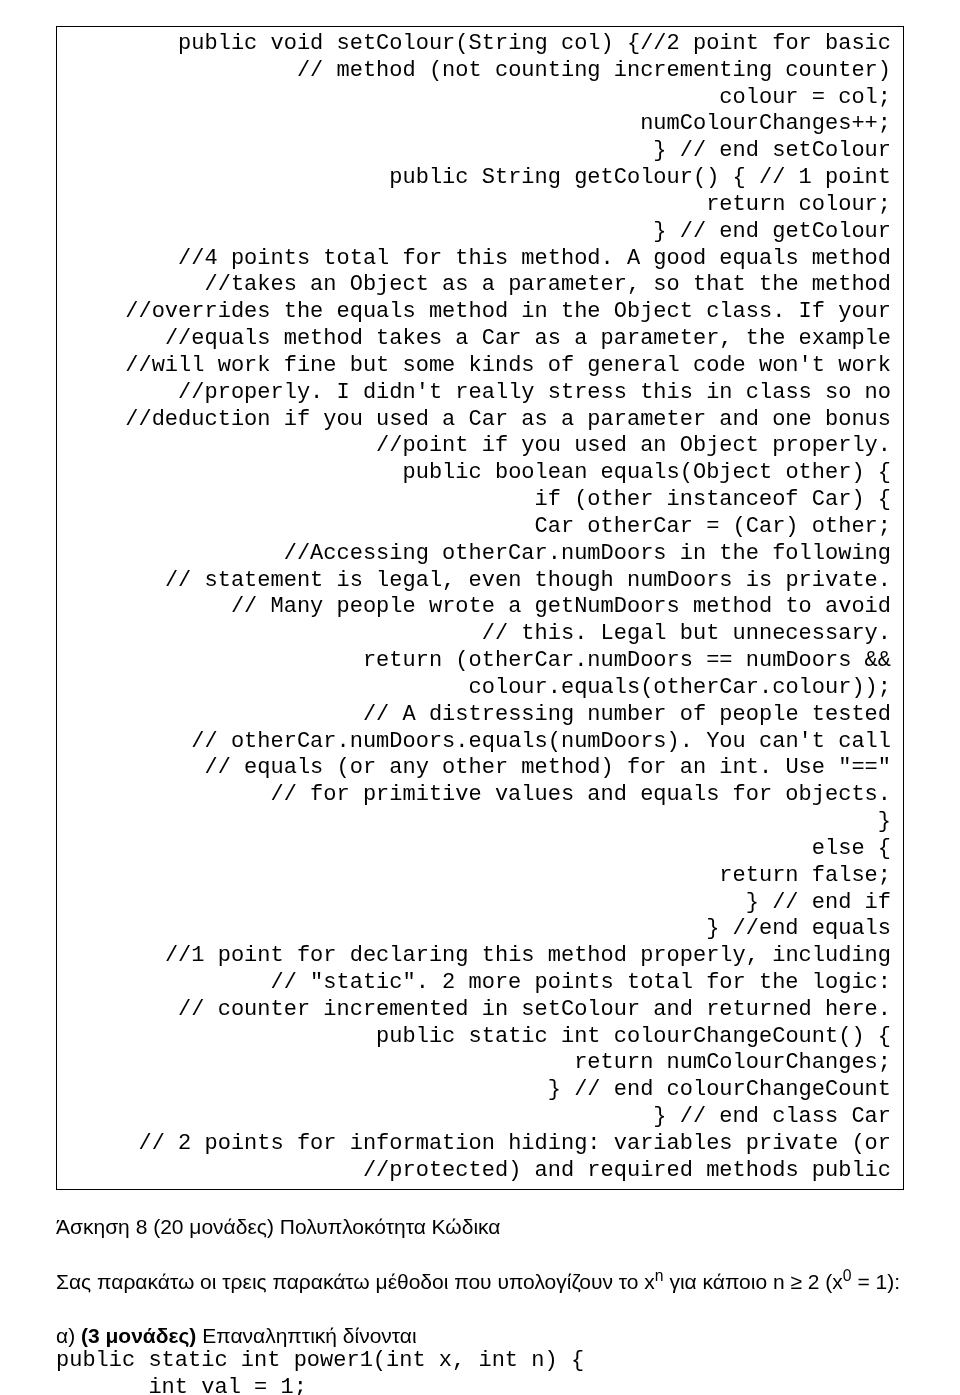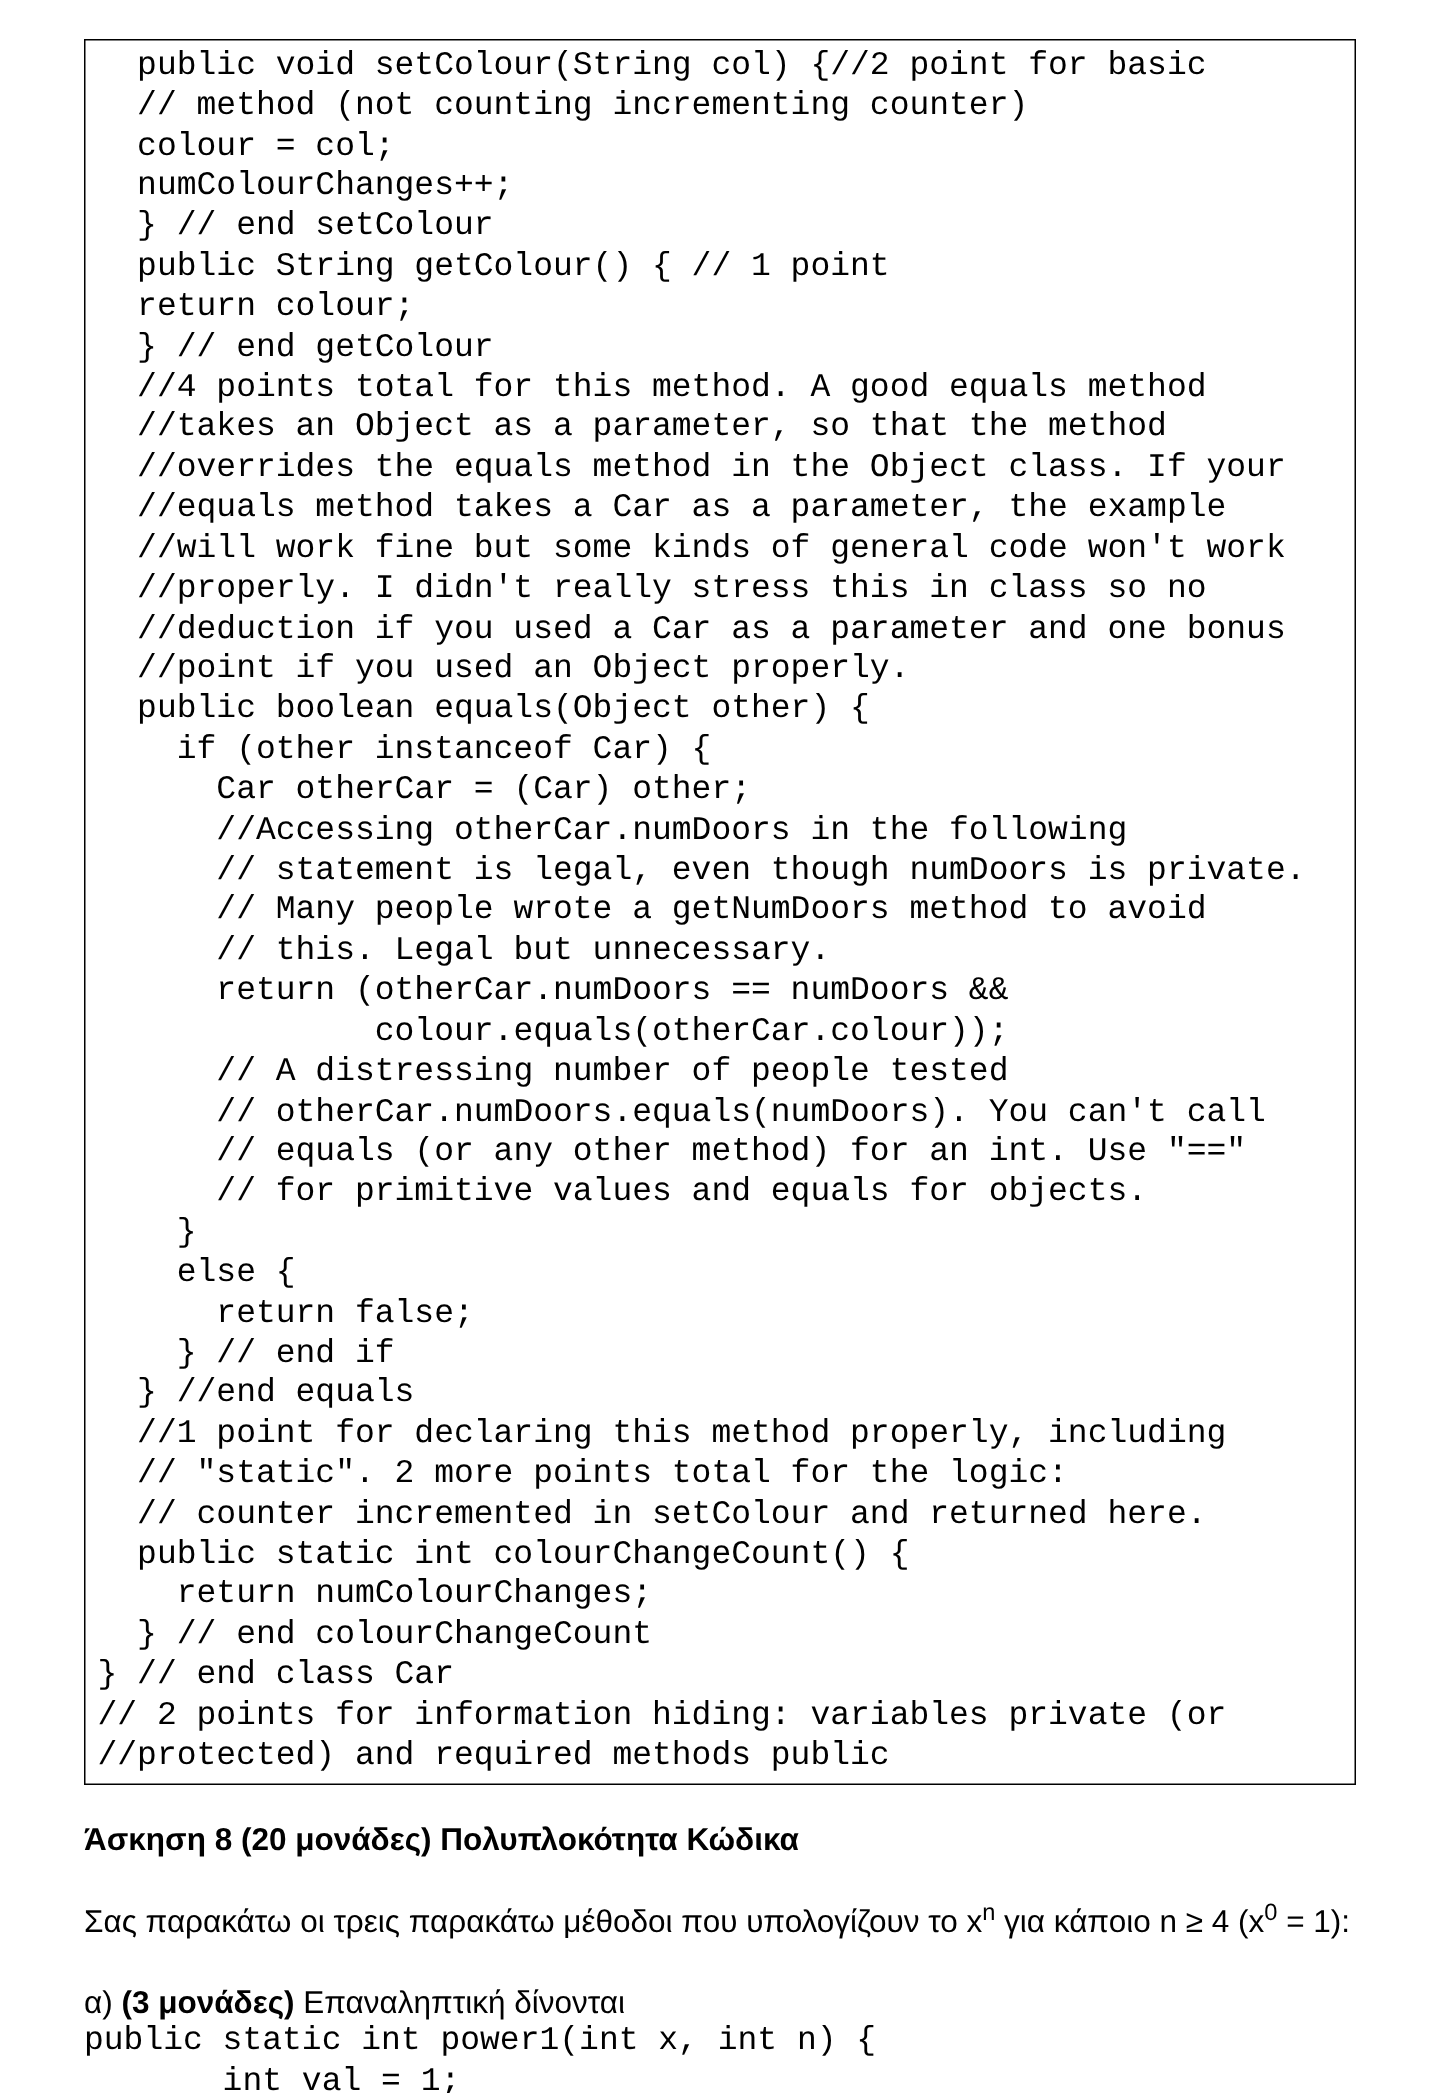--- a/index.html
+++ b/index.html
@@ -8,36 +8,37 @@
     margin: 0;
     padding: 26px 48px 40px 48px;
     width: 960px;
     box-sizing: border-box;
     color: #000000;
     font-size: 22px;
     line-height: 1.22;
   }
   .code-box {
     border: 1px solid #000000;
-    padding: 4px 24px 4px 8px;
+    padding: 4px 12px 4px 8px;
     margin-bottom: 24px;
     margin-left: 8px;
     margin-right: 8px;
+    text-align: right;
   }
   .code-box pre {
     font-family: "Lucida Console", "Courier New", monospace;
     font-size: 22px;
     line-height: 1.22;
     margin: 0;
     white-space: pre-wrap;
     word-wrap: break-word;
   }
   .heading {
     font-family: Verdana, Geneva, sans-serif;
-    font-weight: bold;
+    font-weight: normal;
     font-size: 21px;
     margin: 20px 0 26px 8px;
   }
   .body-text {
     font-family: Verdana, Geneva, sans-serif;
     font-size: 21px;
     line-height: 1.35;
     margin: 0 8px 26px 8px;
   }
   .sup { font-size: 0.75em; vertical-align: super; }
@@ -100,21 +101,21 @@
     return numColourChanges;
   } // end colourChangeCount
 } // end class Car
 // 2 points for information hiding: variables private (or
 //protected) and required methods public</pre>
 </div>
 
 <div class="heading">Άσκηση 8 (20 μονάδες) Πολυπλοκότητα Κώδικα</div>
 
 <p class="body-text">
-  <span>Σας παρακάτω οι τρεις παρακάτω μέθοδοι που υπολογίζουν το x</span><span class="sup">n</span><span> για κάποιο n ≥ 4 (x</span><span class="sup">0</span><span> = 1):</span>
+  <span>Σας παρακάτω οι τρεις παρακάτω μέθοδοι που υπολογίζουν το x</span><span class="sup">n</span><span> για κάποιο n ≥ 2 (x</span><span class="sup">0</span><span> = 1):</span>
 </p>
 
 <div class="sub-heading">
   <span>α) </span><span class="bold">(3 μονάδες)</span><span> Επαναληπτική δίνονται</span>
 </div>
 
 <pre class="code-free">public static int power1(int x, int n) {
        int val = 1;
        for (int i=0; i&lt;n; i++)
               val *= x;

